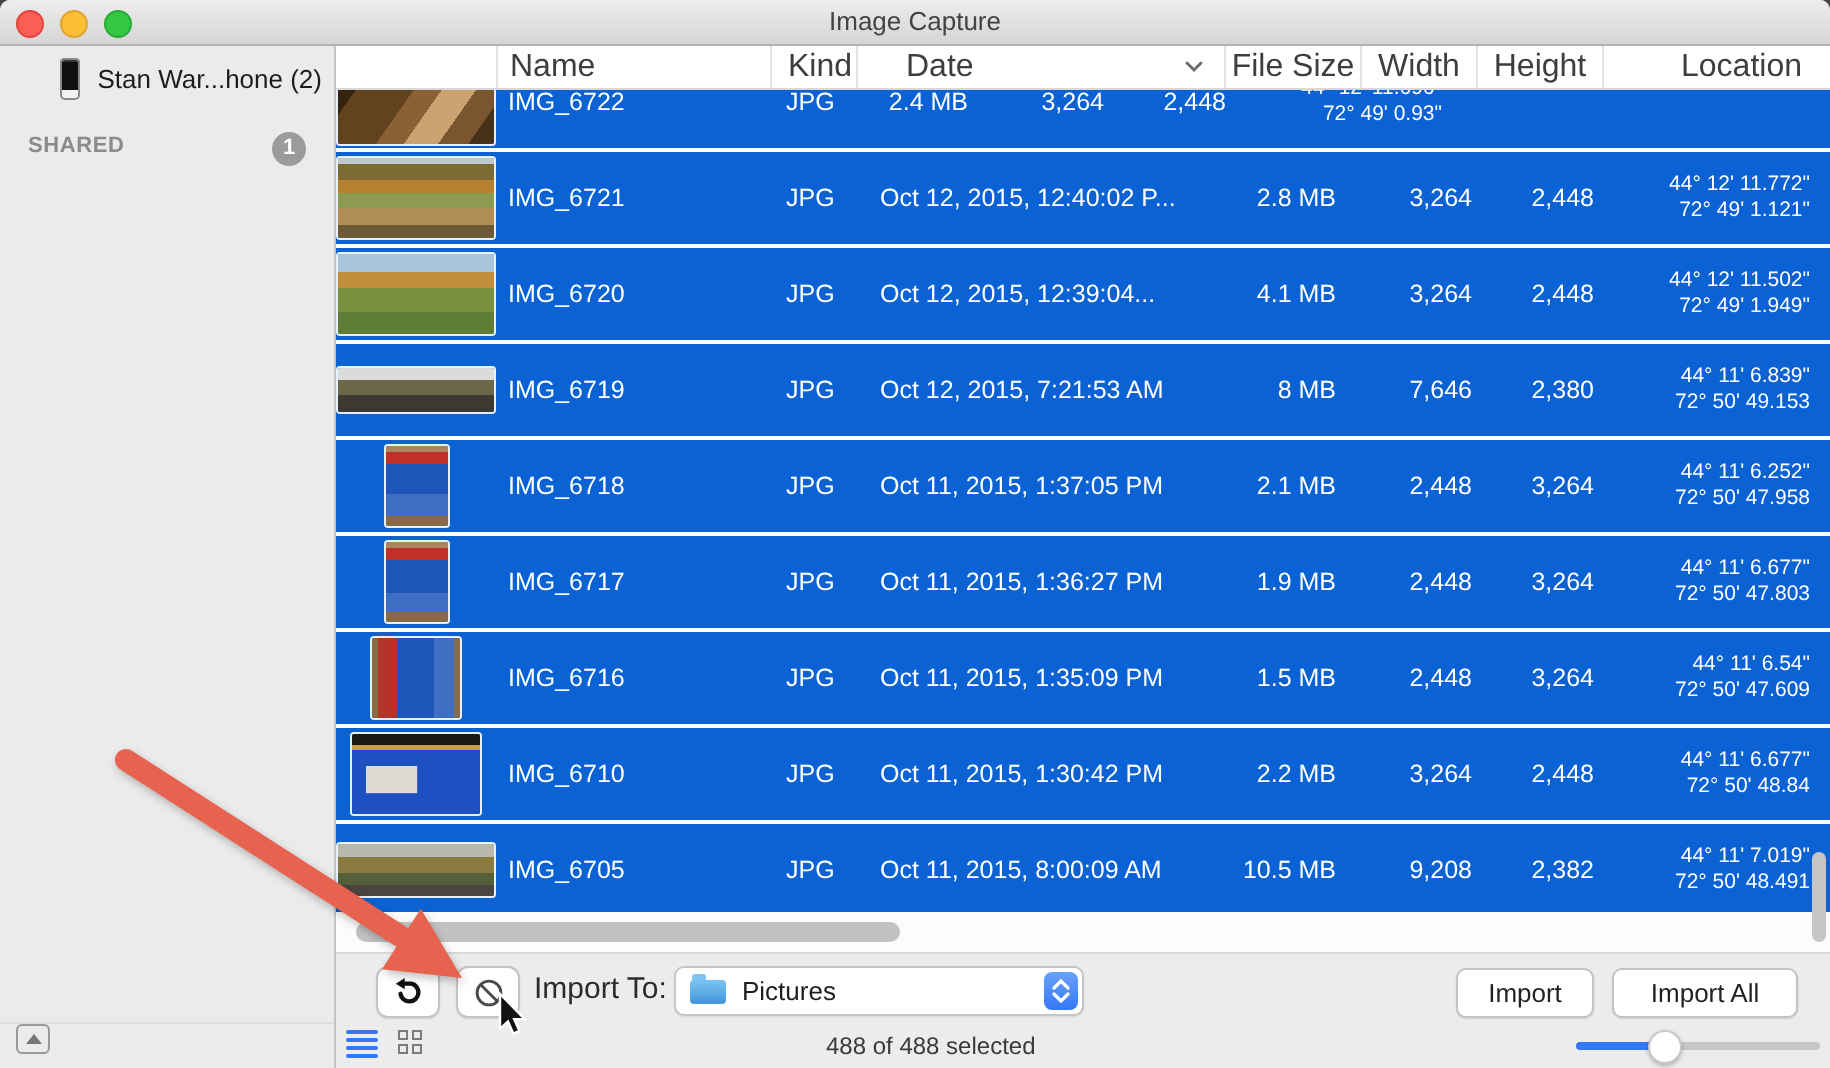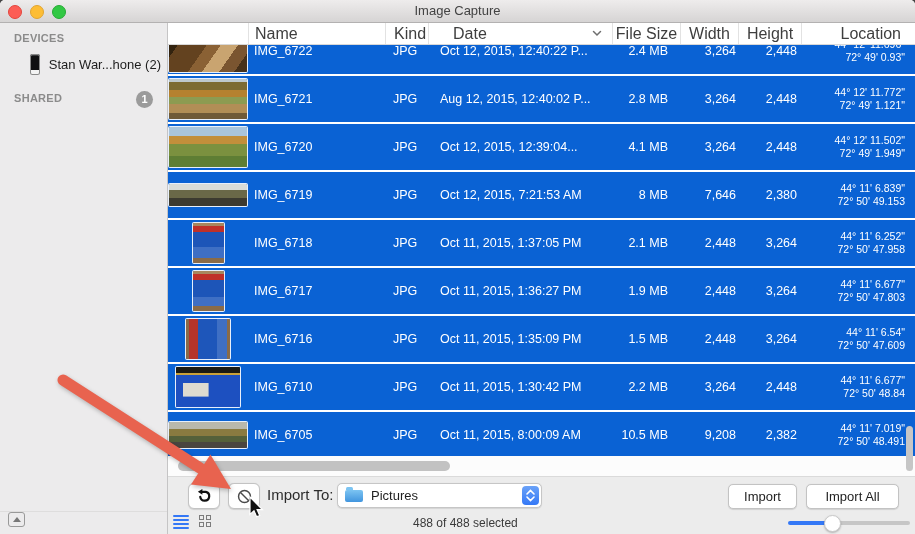--- a/index.html
+++ b/index.html
@@ -132,21 +132,20 @@
       <span class="light red"></span>
       <span class="light yellow"></span>
       <span class="light green"></span>
     </div>
     <div class="title">Image Capture</div>
   </div>
 
   <div class="content">
 
     <div class="sidebar">
-      <div class="section-label">DEVICES</div>
       <div class="device-row">
         <span class="iphone"></span>
         <span class="device-name">Stan War...hone (2)</span>
       </div>
       <div class="shared-row">
         <div class="section-label" style="padding-top:0">SHARED</div>
         <span class="badge">1</span>
       </div>
       <div class="sidebar-bottom-line"></div>
       <div class="corner-icon"></div>
@@ -183,37 +182,36 @@
       </div>
 
       <div class="tviewport">
         <div class="tscroll">
   <div class="trow">
     <div class="tcell cell-thumb">
                 <span class="thumb th-dirt"></span>
               </div>
     <div class="tcell cell-name">IMG_6722</div>
     <div class="tcell cell-kind">JPG</div>
-    <div class="tcell cell-date">Oct 12, 2015, 12:40:22 P...</div>
     <div class="tcell cell-size">2.4 MB</div>
     <div class="tcell cell-width">3,264</div>
     <div class="tcell cell-height">2,448</div>
     <div class="tcell cell-loc">
       <div>44° 12' 11.696"</div>
       <div>72° 49' 0.93"</div>
     </div>
   </div>
 
   <div class="trow">
     <div class="tcell cell-thumb">
                 <span class="thumb th-field-mound"></span>
               </div>
     <div class="tcell cell-name">IMG_6721</div>
     <div class="tcell cell-kind">JPG</div>
-    <div class="tcell cell-date">Aug 12, 2015, 12:40:02 P...</div>
+    <div class="tcell cell-date">Oct 12, 2015, 12:40:02 P...</div>
     <div class="tcell cell-size">2.8 MB</div>
     <div class="tcell cell-width">3,264</div>
     <div class="tcell cell-height">2,448</div>
     <div class="tcell cell-loc">
       <div>44° 12' 11.772"</div>
       <div>72° 49' 1.121"</div>
     </div>
   </div>
 
   <div class="trow">

